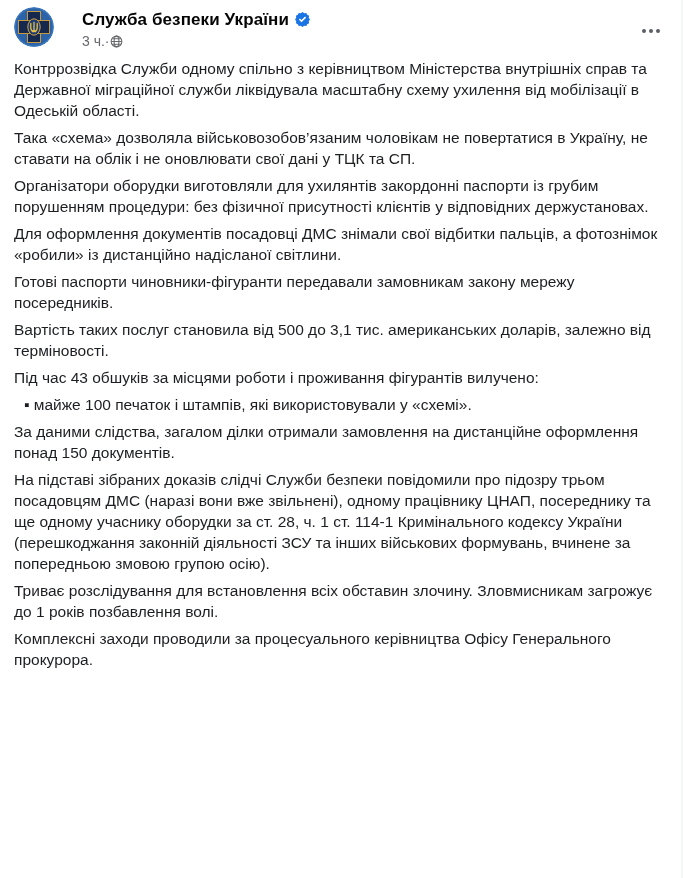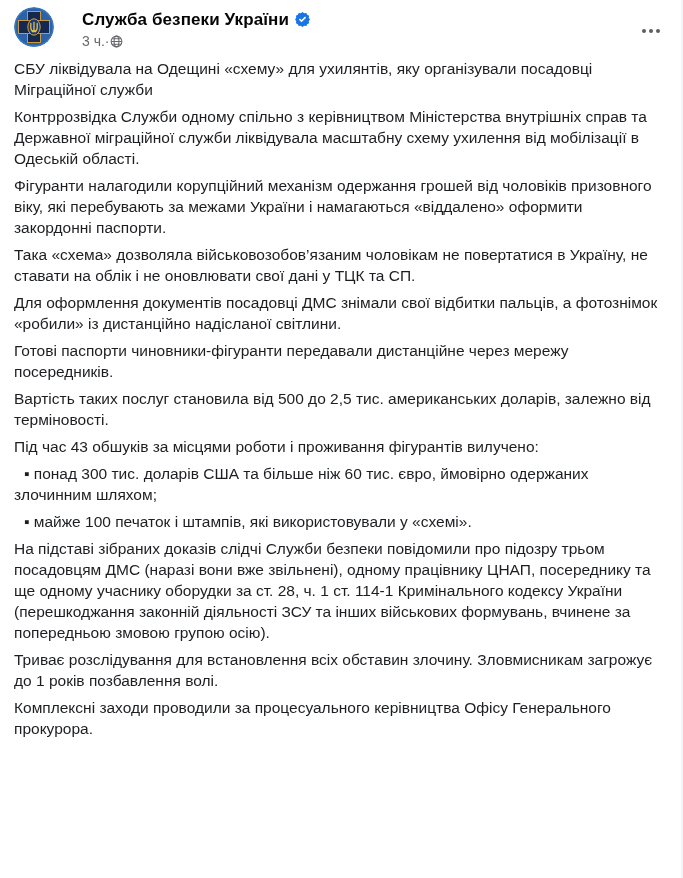--- a/index.html
+++ b/index.html
@@ -153,28 +153,27 @@
     </div>
 
     <button class="more-button" aria-label="More options">
       <i></i>
       <i></i>
       <i></i>
     </button>
   </div>
 
   <div class="post-body">
-      <div class="para">СБУ ліквідувала на Одещині «схему» для ухилянтів, яку організували посадовці Міграційної служби</div>
       <div class="para">Контррозвідка Служби одному спільно з керівництвом Міністерства внутрішніх справ та Державної міграційної служби ліквідувала масштабну схему ухилення від мобілізації в Одеській області.</div>
-      <div class="para">Фігуранти налагодили корупційний механізм одержання грошей від чоловіків призовного віку, які перебувають за межами України і намагаються «віддалено» оформити закордонні паспорти.</div>
       <div class="para">Така «схема» дозволяла військовозобов’язаним чоловікам не повертатися в Україну, не ставати на облік і не оновлювати свої дані у ТЦК та СП.</div>
+      <div class="para">Організатори оборудки виготовляли для ухилянтів закордонні паспорти із грубим порушенням процедури: без фізичної присутності клієнтів у відповідних держустановах.</div>
       <div class="para">Для оформлення документів посадовці ДМС знімали свої відбитки пальців, а фотознімок «робили» із дистанційно надісланої світлини.</div>
-      <div class="para">Готові паспорти чиновники-фігуранти передавали дистанційне через мережу посередників.</div>
-      <div class="para">Вартість таких послуг становила від 500 до 2,5 тис. американських доларів, залежно від терміновості.</div>
+      <div class="para">Готові паспорти чиновники-фігуранти передавали замовникам закону мережу посередників.</div>
+      <div class="para">Вартість таких послуг становила від 500 до 3,1 тис. американських доларів, залежно від терміновості.</div>
       <div class="para">Під час 43 обшуків за місцями роботи і проживання фігурантів вилучено:</div>
-      <div class="para bullet">▪ понад 300 тис. доларів США та більше ніж 60 тис. євро, ймовірно одержаних злочинним шляхом;</div>
       <div class="para bullet">▪ майже 100 печаток і штампів, які використовували у «схемі».</div>
+      <div class="para">За даними слідства, загалом ділки отримали замовлення на дистанційне оформлення понад 150 документів.</div>
       <div class="para">На підставі зібраних доказів слідчі Служби безпеки повідомили про підозру трьом посадовцям ДМС (наразі вони вже звільнені), одному працівнику ЦНАП, посереднику та ще одному учаснику оборудки за ст. 28, ч. 1 ст. 114-1 Кримінального кодексу України (перешкоджання законній діяльності ЗСУ та інших військових формувань, вчинене за попередньою змовою групою осію).</div>
       <div class="para">Триває розслідування для встановлення всіх обставин злочину. Зловмисникам загрожує до 1 років позбавлення волі.</div>
       <div class="para">Комплексні заходи проводили за процесуального керівництва Офісу Генерального прокурора.</div>
     </div>
 
 </div>
 
 </body></html>

